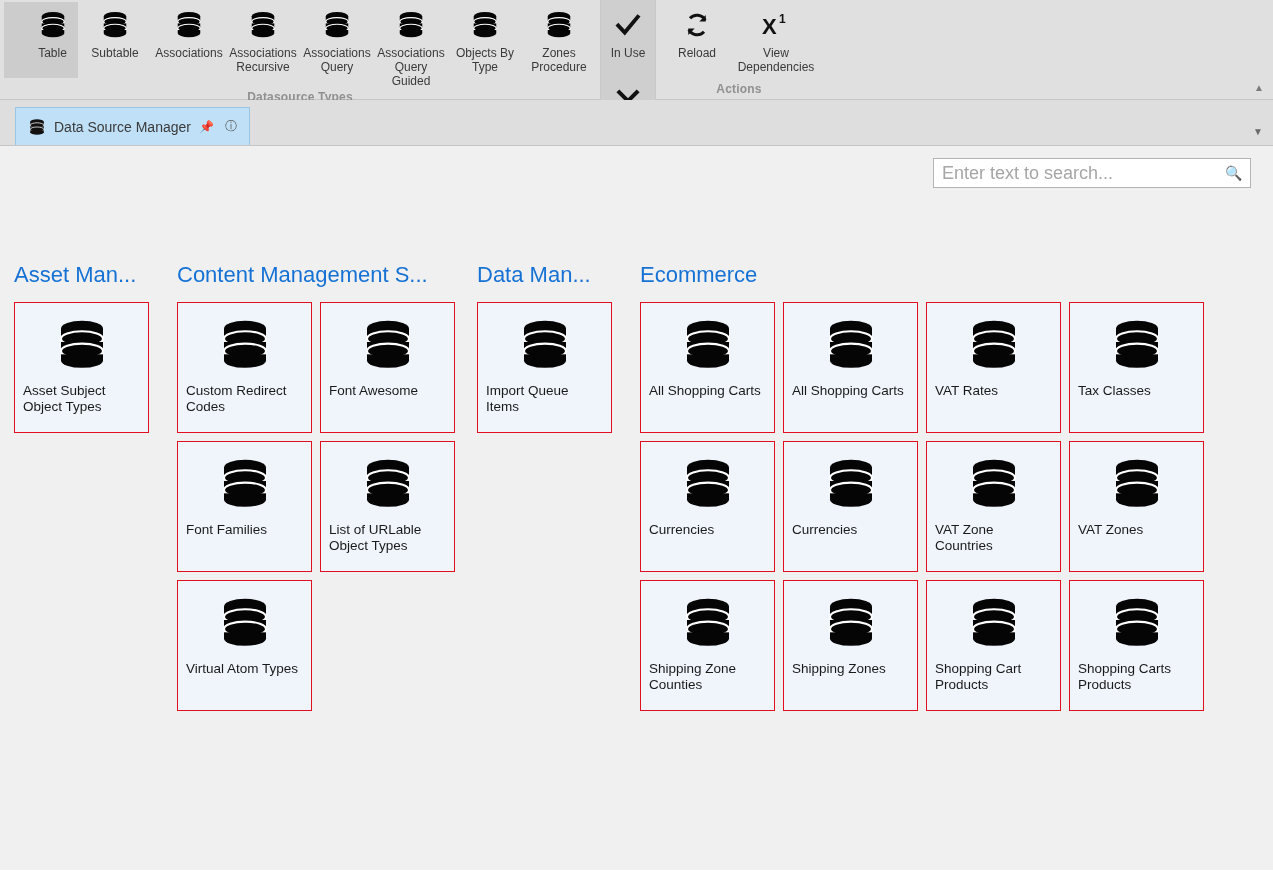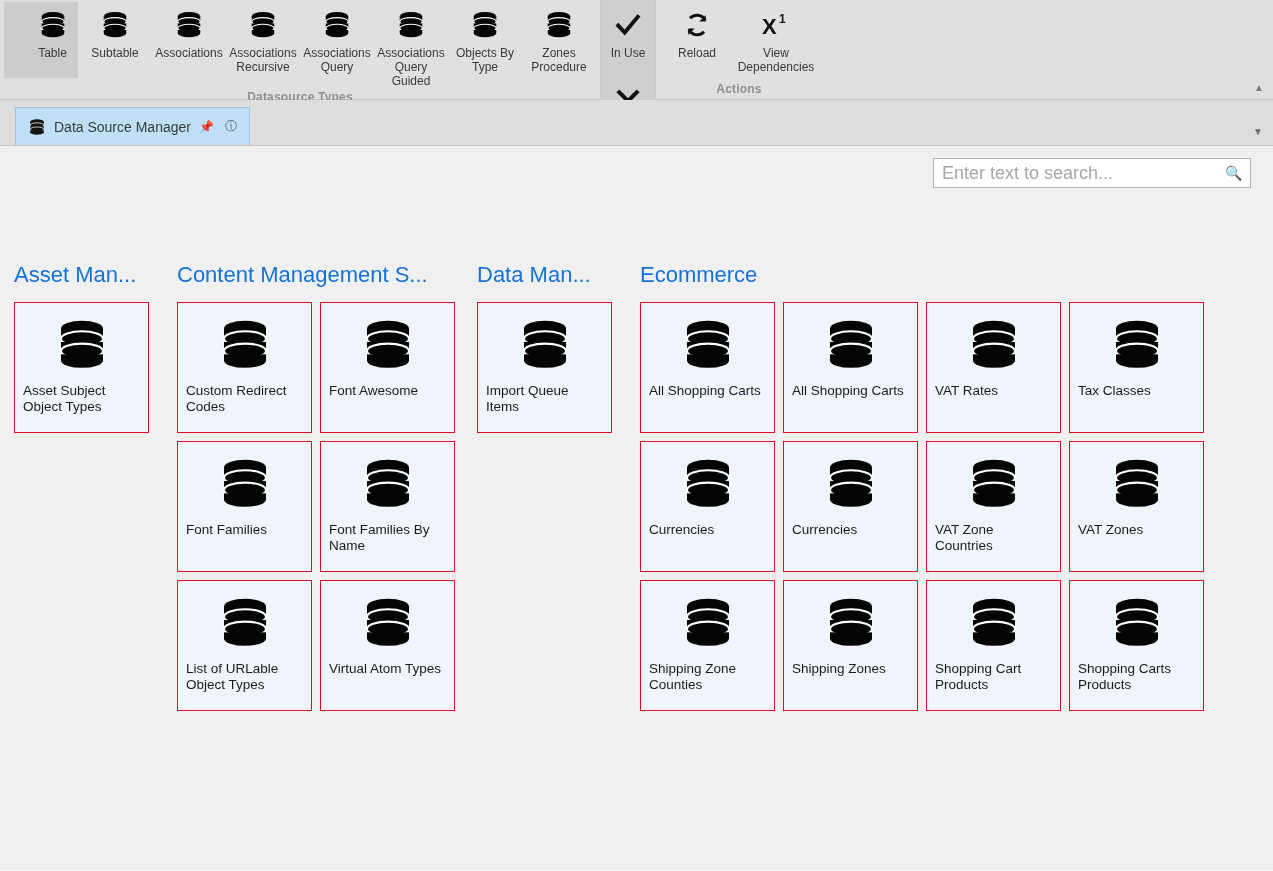--- a/index.html
+++ b/index.html
@@ -488,32 +488,20 @@
           <div class="tile label-left">
             <div class="tile-icon"><svg width="56" height="56" viewBox="0 0 24 24">
                 <ellipse cx="12" cy="5" rx="9" ry="3.4" fill="#050505"></ellipse>
                 <rect x="3" y="5" width="18" height="4.3" fill="#050505"></rect>
                 <ellipse cx="12" cy="9.3" rx="9" ry="3.2" fill="#050505" stroke="#ffffff" stroke-width="0.9"></ellipse>
                 <rect x="3" y="10.7" width="18" height="3.9" fill="#050505"></rect>
                 <ellipse cx="12" cy="14.6" rx="9" ry="3.2" fill="#050505" stroke="#ffffff" stroke-width="0.9"></ellipse>
                 <rect x="3" y="16" width="18" height="2.6" fill="#050505"></rect>
                 <ellipse cx="12" cy="18.6" rx="9" ry="3.2" fill="#050505"></ellipse>
               </svg></div>
-            <div class="tile-label">Font Families By Name</div>
-          </div>
-          <div class="tile label-left">
-            <div class="tile-icon"><svg width="56" height="56" viewBox="0 0 24 24">
-                <ellipse cx="12" cy="5" rx="9" ry="3.4" fill="#050505"></ellipse>
-                <rect x="3" y="5" width="18" height="4.3" fill="#050505"></rect>
-                <ellipse cx="12" cy="9.3" rx="9" ry="3.2" fill="#050505" stroke="#ffffff" stroke-width="0.9"></ellipse>
-                <rect x="3" y="10.7" width="18" height="3.9" fill="#050505"></rect>
-                <ellipse cx="12" cy="14.6" rx="9" ry="3.2" fill="#050505" stroke="#ffffff" stroke-width="0.9"></ellipse>
-                <rect x="3" y="16" width="18" height="2.6" fill="#050505"></rect>
-                <ellipse cx="12" cy="18.6" rx="9" ry="3.2" fill="#050505"></ellipse>
-              </svg></div>
             <div class="tile-label">List of URLable Object Types</div>
           </div>
           <div class="tile">
             <div class="tile-icon"><svg width="56" height="56" viewBox="0 0 24 24">
                 <ellipse cx="12" cy="5" rx="9" ry="3.4" fill="#050505"></ellipse>
                 <rect x="3" y="5" width="18" height="4.3" fill="#050505"></rect>
                 <ellipse cx="12" cy="9.3" rx="9" ry="3.2" fill="#050505" stroke="#ffffff" stroke-width="0.9"></ellipse>
                 <rect x="3" y="10.7" width="18" height="3.9" fill="#050505"></rect>
                 <ellipse cx="12" cy="14.6" rx="9" ry="3.2" fill="#050505" stroke="#ffffff" stroke-width="0.9"></ellipse>
                 <rect x="3" y="16" width="18" height="2.6" fill="#050505"></rect>

